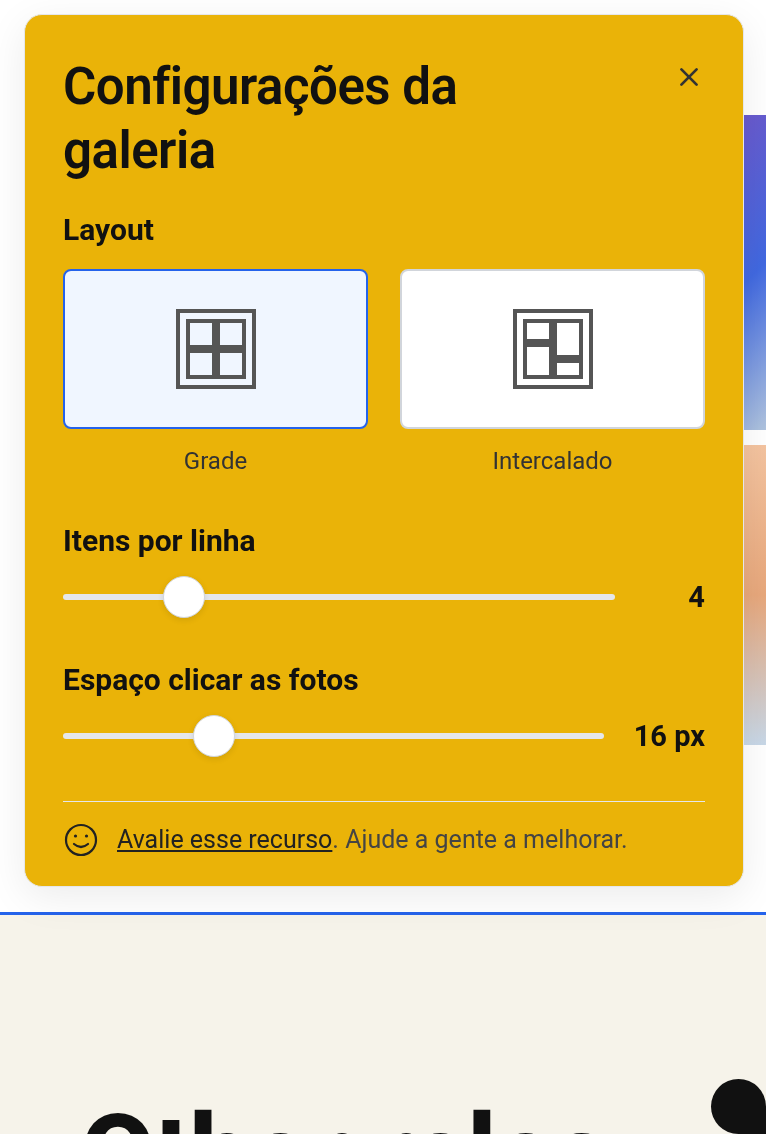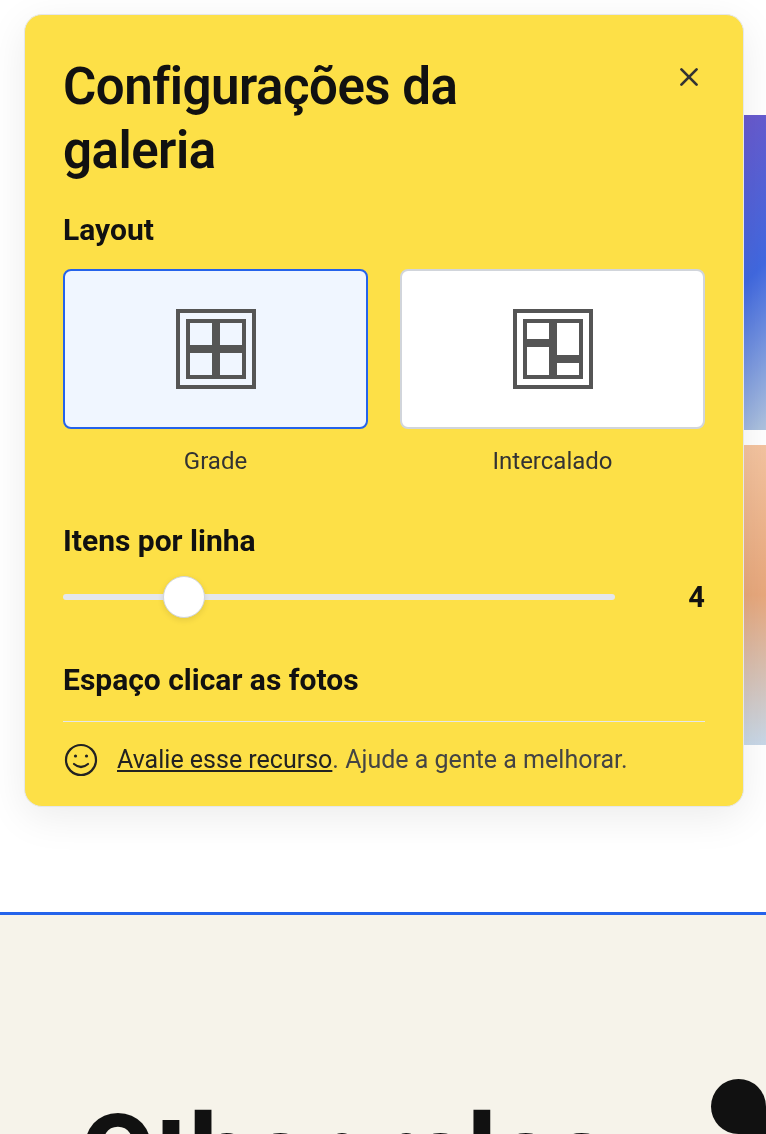--- a/index.html
+++ b/index.html
@@ -60,21 +60,21 @@
     height: 55px;
     background: #111;
     border-radius: 50% 50% 0 50%;
   }
 
   .panel {
     position: absolute;
     top: 14px;
     left: 24px;
     width: 720px;
-    background: #fde047;
+    background: #eab308;
     border: 1px solid #e5e7eb;
     border-radius: 18px;
     box-shadow: 0 10px 40px rgba(0,0,0,0.08);
     padding: 40px 38px 28px 38px;
   }
 
   .panel-header {
     display: flex;
     justify-content: space-between;
     align-items: flex-start;
@@ -259,20 +259,26 @@
 
   <div class="section-label">Itens por linha</div>
   <div class="slider-row">
     <div class="slider-track">
       <div class="slider-thumb" style="left:22%"></div>
     </div>
     <div class="slider-value">4</div>
   </div>
 
   <div class="section-label">Espaço clicar as fotos</div>
+  <div class="slider-row">
+    <div class="slider-track">
+      <div class="slider-thumb" style="left:28%"></div>
+    </div>
+    <div class="slider-value">16 px</div>
+  </div>
 
 
   <div class="divider"></div>
 
   <div class="feedback-row">
     <svg class="smiley" viewBox="0 0 36 36" fill="none" stroke="#222" stroke-width="2.2">
       <circle cx="18" cy="18" r="15"></circle>
       <circle cx="12.5" cy="14" r="1.6" fill="#222" stroke="none"></circle>
       <circle cx="23.5" cy="14" r="1.6" fill="#222" stroke="none"></circle>
       <path d="M11 22 Q18 28 25 22" stroke-linecap="round"></path>

